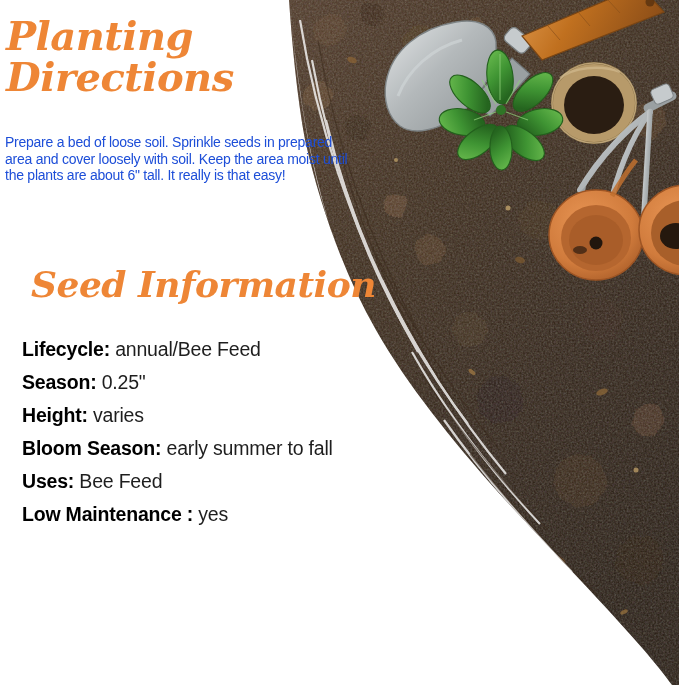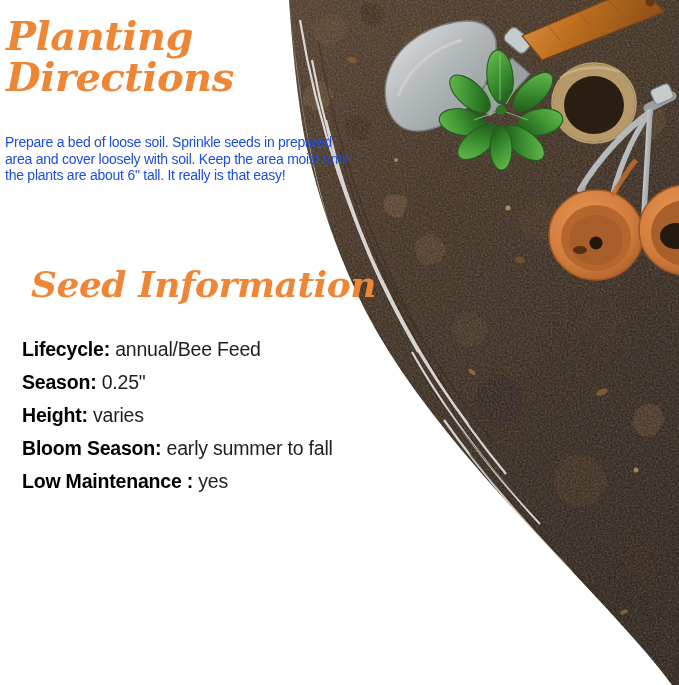--- a/index.html
+++ b/index.html
@@ -315,19 +315,23 @@
       </li>
       <li class="spec-row">
         <span class="spec-label">Height:</span>
         <span class="spec-value">varies</span>
       </li>
       <li class="spec-row">
         <span class="spec-label">Bloom Season:</span>
         <span class="spec-value">early summer to fall</span>
       </li>
       <li class="spec-row">
+        <span class="spec-label">Uses:</span>
+        <span class="spec-value">Bee Feed</span>
+      </li>
+      <li class="spec-row">
         <span class="spec-label">Low Maintenance :</span>
         <span class="spec-value">yes</span>
       </li>
     </ul>
 
   </div>
 </div>
 
 </body></html>

